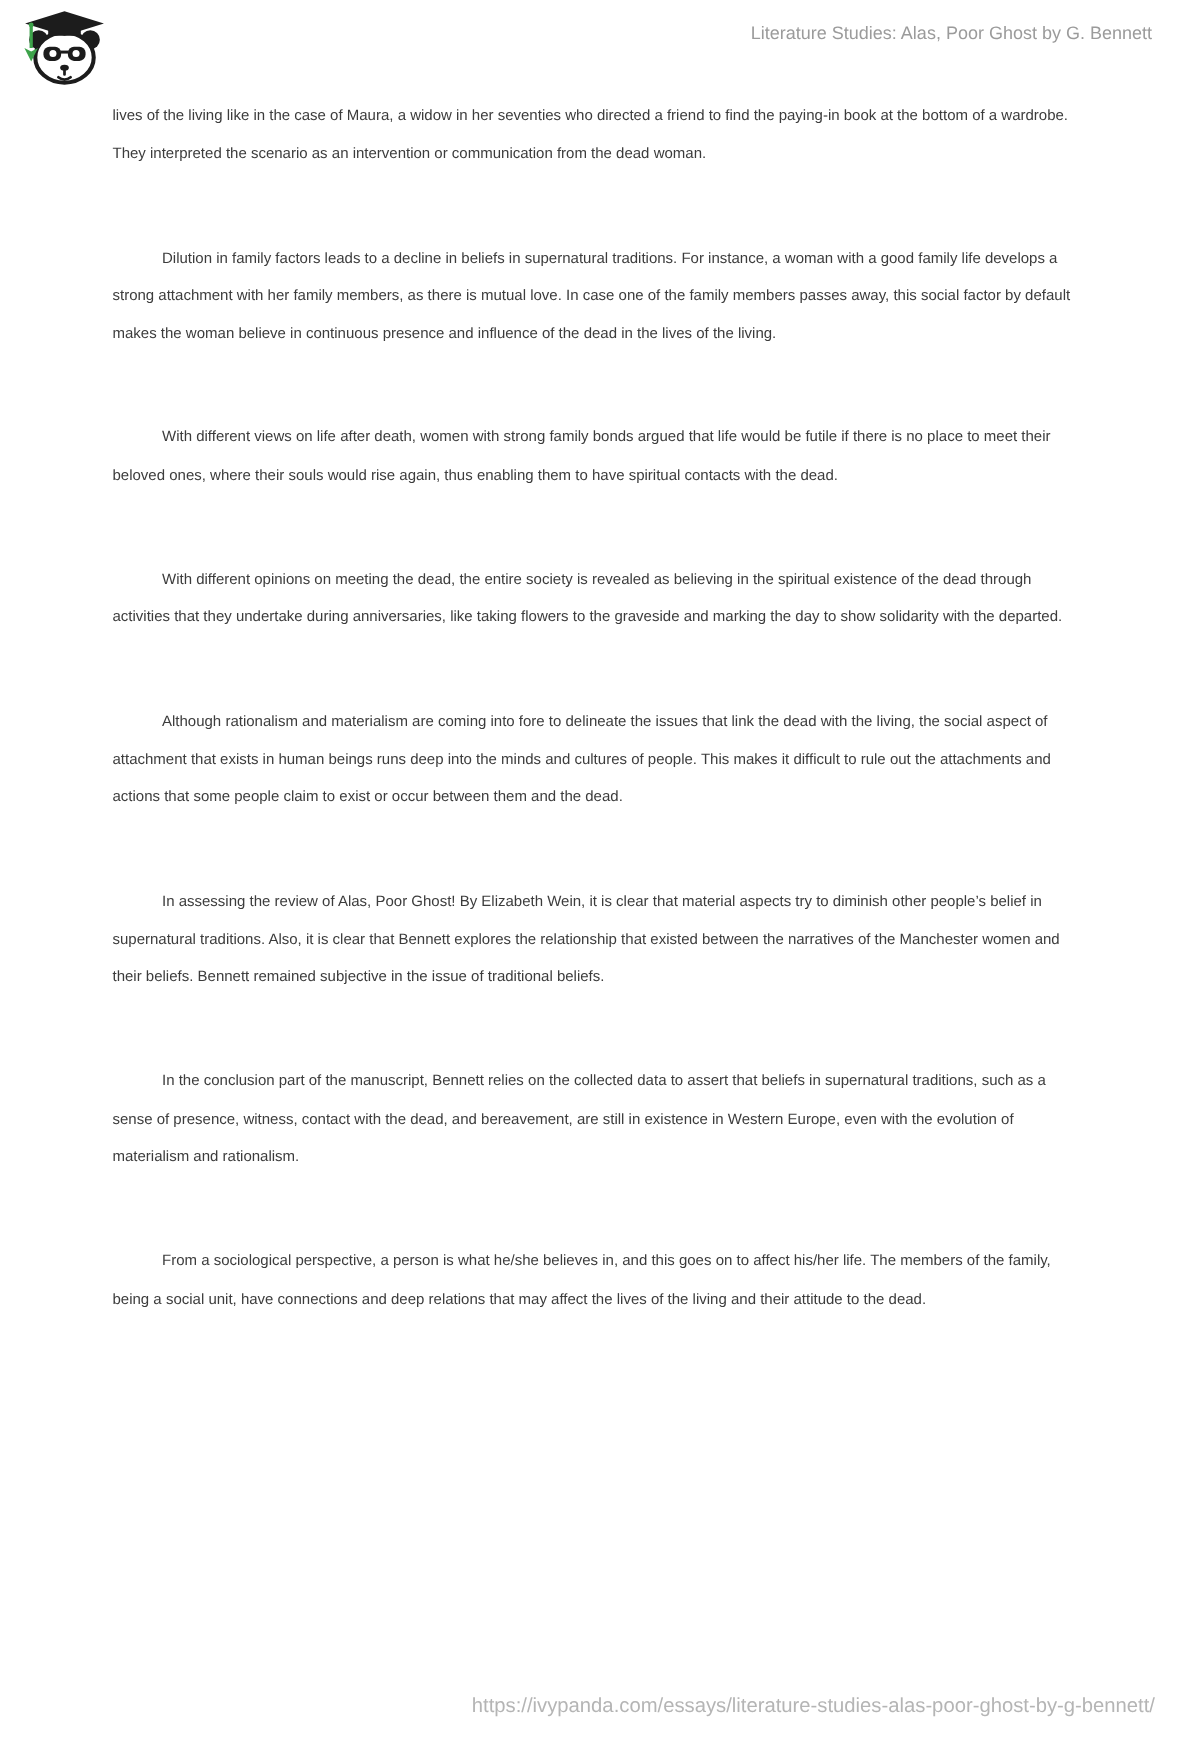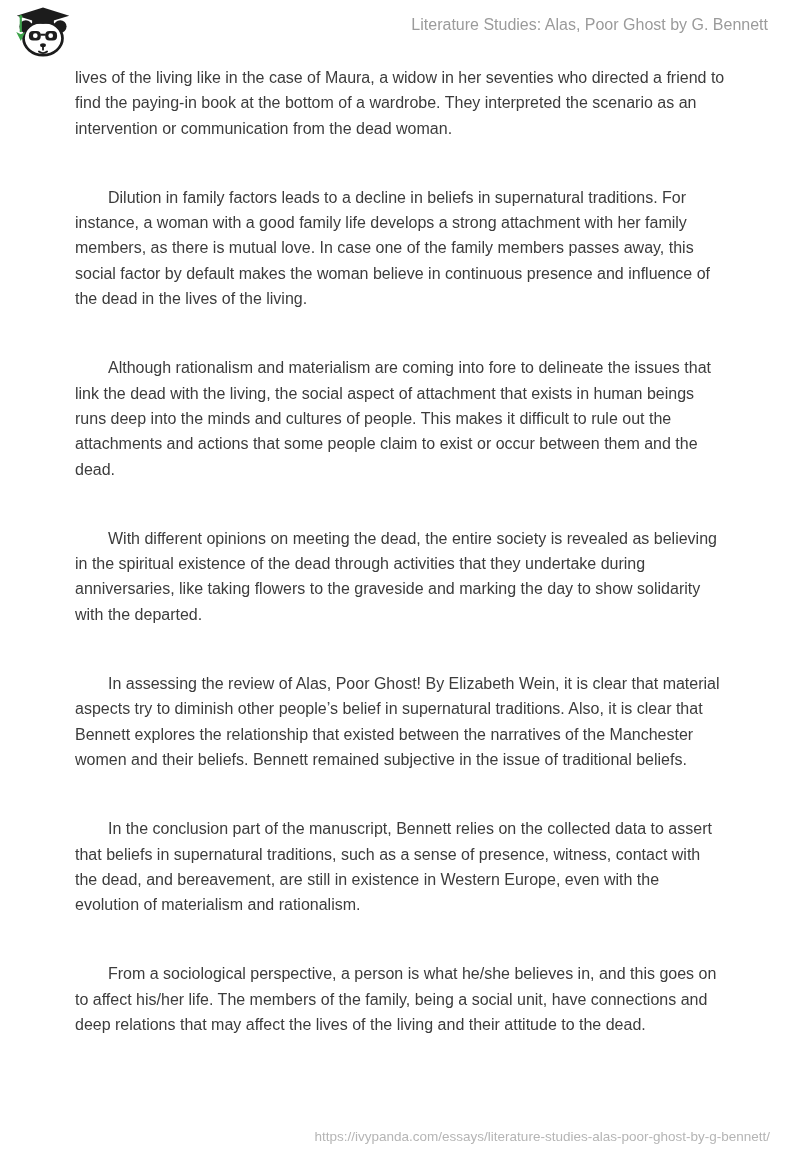--- a/index.html
+++ b/index.html
@@ -35,35 +35,35 @@
     font-family: "DejaVu Serif", "Liberation Serif", serif;
     font-weight: 700;
     font-size: 12px;
     color: #1c1c1c;
     vertical-align: 10px;
   }
   .doc-title {
     position: absolute;
     top: 15px;
     right: 32px;
-    font-size: 16px;
+    font-size: 12px;
     color: #9b9b9b;
     line-height: 1.2;
   }
 
   
   .document {
     position: absolute;
     left: 75px;
     top: 65px;
     width: 650px;
   }
   .document p {
     margin: 0 0 16px 0;
-    font-size: 16px;
+    font-size: 10px;
     line-height: 25.3px;
     color: #3c3c3c;
   }
   .document p.indent { text-indent: 33px; margin-top: 44px; }
 
   
   .page-url {
     position: absolute;
     top: 1129px;
     right: 30px;
@@ -102,22 +102,23 @@
         <path d="M32 44.5 L32 47.5 M27.5 49.5 Q32 53 36.5 49.5" fill="none" stroke="#1c1c1c" stroke-width="2" stroke-linecap="round"></path>
       </svg>
     </span>
   </div>
 
   <div class="doc-title">Literature Studies: Alas, Poor Ghost by G. Bennett</div>
 
   <div class="document" id="essay-body">
       <p class="">lives of the living like in the case of Maura, a widow in her seventies who directed a friend to find the paying-in book at the bottom of a wardrobe. They interpreted the scenario as an intervention or communication from the dead woman.</p>
       <p class="indent">Dilution in family factors leads to a decline in beliefs in supernatural traditions. For instance, a woman with a good family life develops a strong attachment with her family members, as there is mutual love. In case one of the family members passes away, this social factor by default makes the woman believe in continuous presence and influence of the dead in the lives of the living.</p>
+      <p class="indent">With different views on life after death, women with strong family bonds argued that life would be futile if there is no place to meet their beloved ones, where their souls would rise again, thus enabling them to have spiritual contacts with the dead.</p>
+      <p class="indent">With different opinions on meeting the dead, the entire society is revealed as believing in the spiritual existence of the dead through activities that they undertake during anniversaries, like taking flowers to the graveside and marking the day to show solidarity with the departed.</p>
       <p class="indent">Although rationalism and materialism are coming into fore to delineate the issues that link the dead with the living, the social aspect of attachment that exists in human beings runs deep into the minds and cultures of people. This makes it difficult to rule out the attachments and actions that some people claim to exist or occur between them and the dead.</p>
-      <p class="indent">With different opinions on meeting the dead, the entire society is revealed as believing in the spiritual existence of the dead through activities that they undertake during anniversaries, like taking flowers to the graveside and marking the day to show solidarity with the departed.</p>
       <p class="indent">In assessing the review of Alas, Poor Ghost! By Elizabeth Wein, it is clear that material aspects try to diminish other people’s belief in supernatural traditions. Also, it is clear that Bennett explores the relationship that existed between the narratives of the Manchester women and their beliefs. Bennett remained subjective in the issue of traditional beliefs.</p>
       <p class="indent">In the conclusion part of the manuscript, Bennett relies on the collected data to assert that beliefs in supernatural traditions, such as a sense of presence, witness, contact with the dead, and bereavement, are still in existence in Western Europe, even with the evolution of materialism and rationalism.</p>
       <p class="indent">From a sociological perspective, a person is what he/she believes in, and this goes on to affect his/her life. The members of the family, being a social unit, have connections and deep relations that may affect the lives of the living and their attitude to the dead.</p>
     </div>
 
   <div class="page-url">https://ivypanda.com/essays/literature-studies-alas-poor-ghost-by-g-bennett/</div>
 
 </div>
 
 </body></html>

